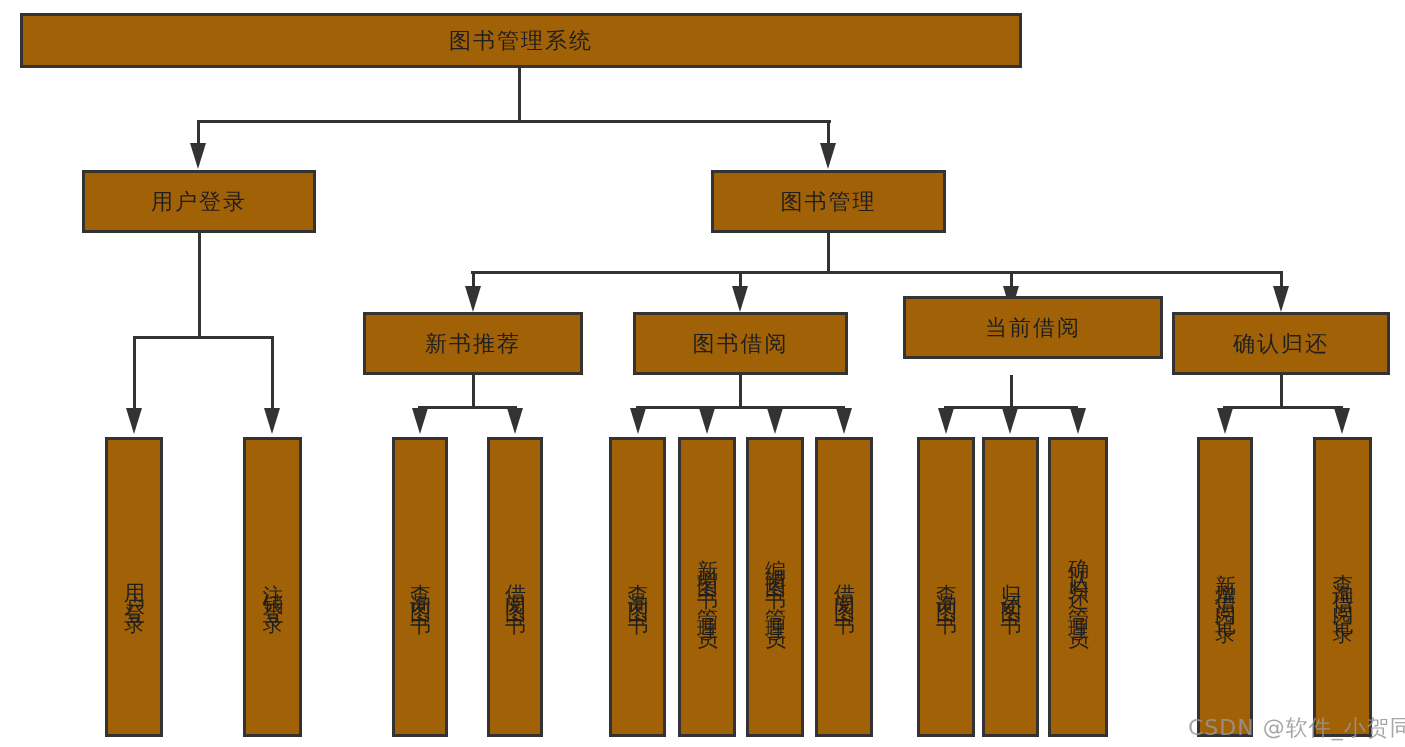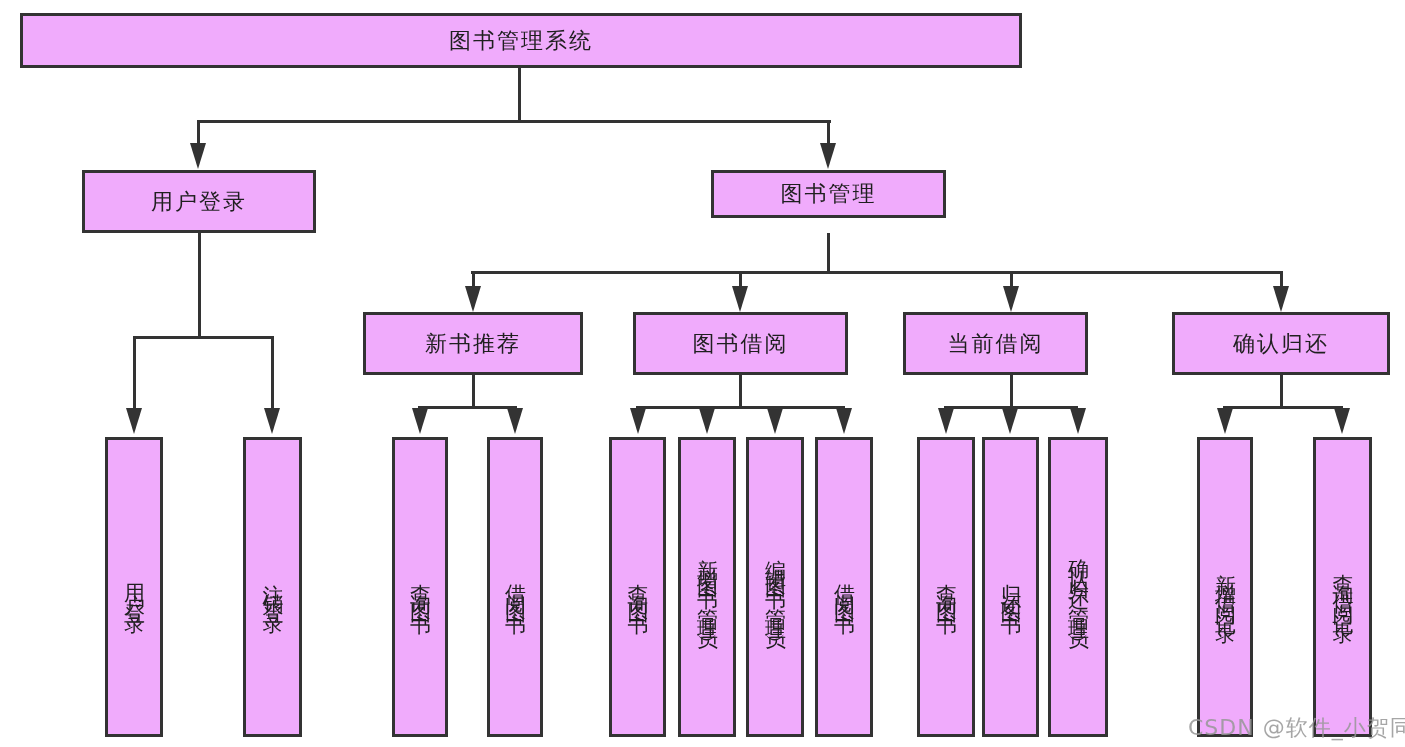--- a/index.html
+++ b/index.html
@@ -1,21 +1,21 @@
 <!DOCTYPE html>
 <html><head>
 <meta charset="utf-8">
 <style>
   html,body{margin:0;padding:0;background:#ffffff;}
   .canvas{
     position:relative;width:1405px;height:747px;background:#ffffff;overflow:hidden;
     font-family:"DejaVu Sans","Liberation Sans",sans-serif;color:#1f1f1f;
   }
   .box{
-    position:absolute;box-sizing:border-box;border:3px solid #333333;background:#f0abfc;
+    position:absolute;box-sizing:border-box;border:3px solid #333333;background:#a16207;
     display:flex;align-items:center;justify-content:center;
   }
   .hlabel{font-size:22px;letter-spacing:2px;white-space:nowrap;}
   .vtext{
     writing-mode:vertical-lr;text-orientation:mixed;
     font-size:21px;letter-spacing:10px;line-height:1.1;white-space:nowrap;
   }
   .ln{position:absolute;background:#333333;}
   .arr{
     position:absolute;width:0;height:0;
@@ -35,21 +35,21 @@
   <div class="box hlabel" style="left:20px;top:13px;width:1002px;height:55px">图书管理系统</div>
 
   <div class="ln" style="left:518px;top:68px;width:3px;height:55px"></div>
   <div class="ln" style="left:197px;top:120px;width:634px;height:3px"></div>
   <div class="ln" style="left:197px;top:120px;width:3px;height:28px"></div>
   <div class="ln" style="left:827px;top:120px;width:3px;height:28px"></div>
   <div class="arr" style="left:190px;top:143px"></div>
   <div class="arr" style="left:820px;top:143px"></div>
 
   <div class="box hlabel" style="left:82px;top:170px;width:234px;height:63px">用户登录</div>
-  <div class="box hlabel" style="left:711px;top:170px;width:235px;height:48px">图书管理</div>
+  <div class="box hlabel" style="left:711px;top:170px;width:235px;height:63px">图书管理</div>
 
   <div class="ln" style="left:198px;top:233px;width:3px;height:105px"></div>
   <div class="ln" style="left:133px;top:336px;width:141px;height:3px"></div>
   <div class="ln" style="left:133px;top:336px;width:3px;height:74px"></div>
   <div class="ln" style="left:271px;top:336px;width:3px;height:74px"></div>
   <div class="arr" style="left:126px;top:408px"></div>
   <div class="arr" style="left:264px;top:408px"></div>
 
   <div class="ln" style="left:827px;top:233px;width:3px;height:40px"></div>
   <div class="ln" style="left:471px;top:271px;width:811px;height:3px"></div>
@@ -57,21 +57,21 @@
   <div class="ln" style="left:739px;top:271px;width:3px;height:17px"></div>
   <div class="ln" style="left:1010px;top:271px;width:3px;height:17px"></div>
   <div class="ln" style="left:1280px;top:271px;width:3px;height:17px"></div>
   <div class="arr" style="left:465px;top:286px"></div>
   <div class="arr" style="left:732px;top:286px"></div>
   <div class="arr" style="left:1003px;top:286px"></div>
   <div class="arr" style="left:1273px;top:286px"></div>
 
   <div class="box hlabel" style="left:363px;top:312px;width:220px;height:63px">新书推荐</div>
   <div class="box hlabel" style="left:633px;top:312px;width:215px;height:63px">图书借阅</div>
-  <div class="box hlabel" style="left:903px;top:312px;width:185px;height:63px">当前借阅</div>
+  <div class="box hlabel" style="left:903px;top:296px;width:260px;height:63px">当前借阅</div>
   <div class="box hlabel" style="left:1172px;top:312px;width:218px;height:63px">确认归还</div>
 
   <div class="ln" style="left:472px;top:375px;width:3px;height:33px"></div>
   <div class="ln" style="left:418px;top:406px;width:99px;height:3px"></div>
   <div class="arr" style="left:412px;top:408px"></div>
   <div class="arr" style="left:507px;top:408px"></div>
 
   <div class="ln" style="left:739px;top:375px;width:3px;height:33px"></div>
   <div class="ln" style="left:636px;top:406px;width:209px;height:3px"></div>
   <div class="arr" style="left:630px;top:408px"></div>

